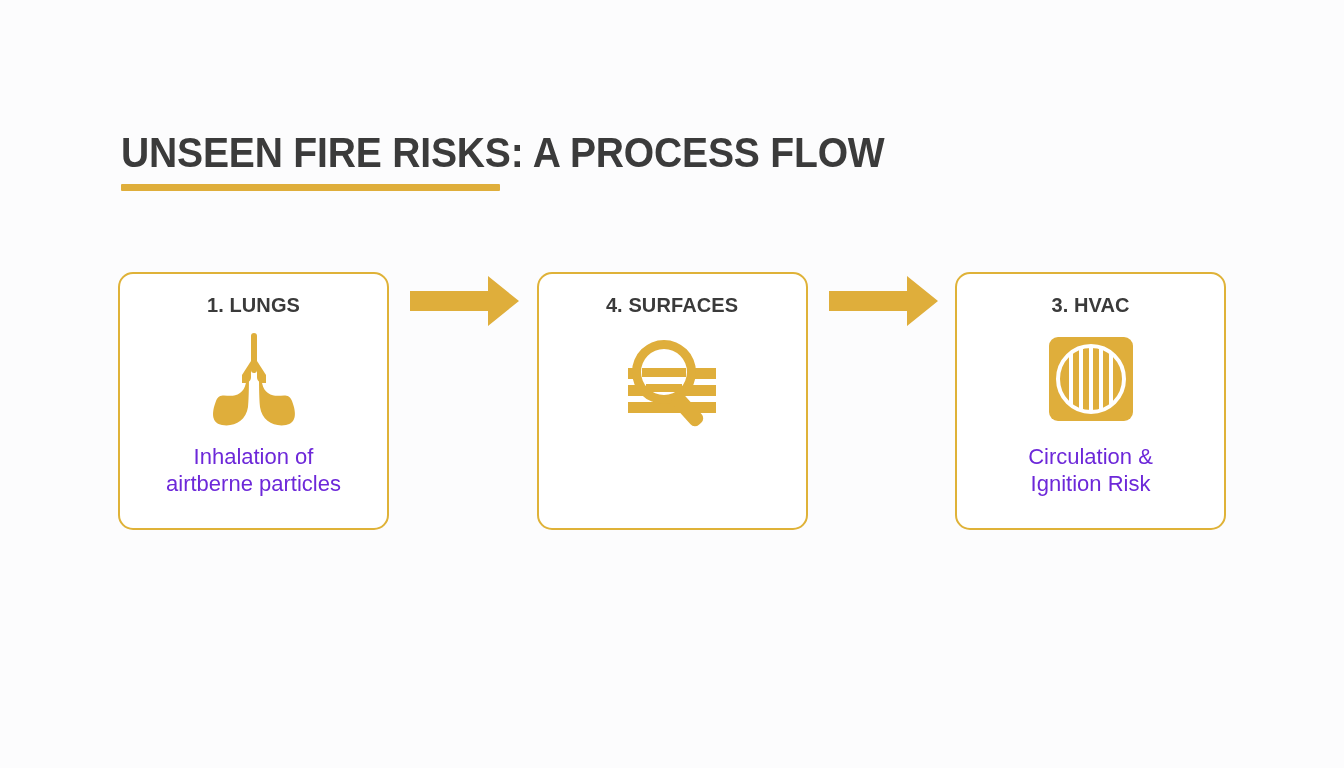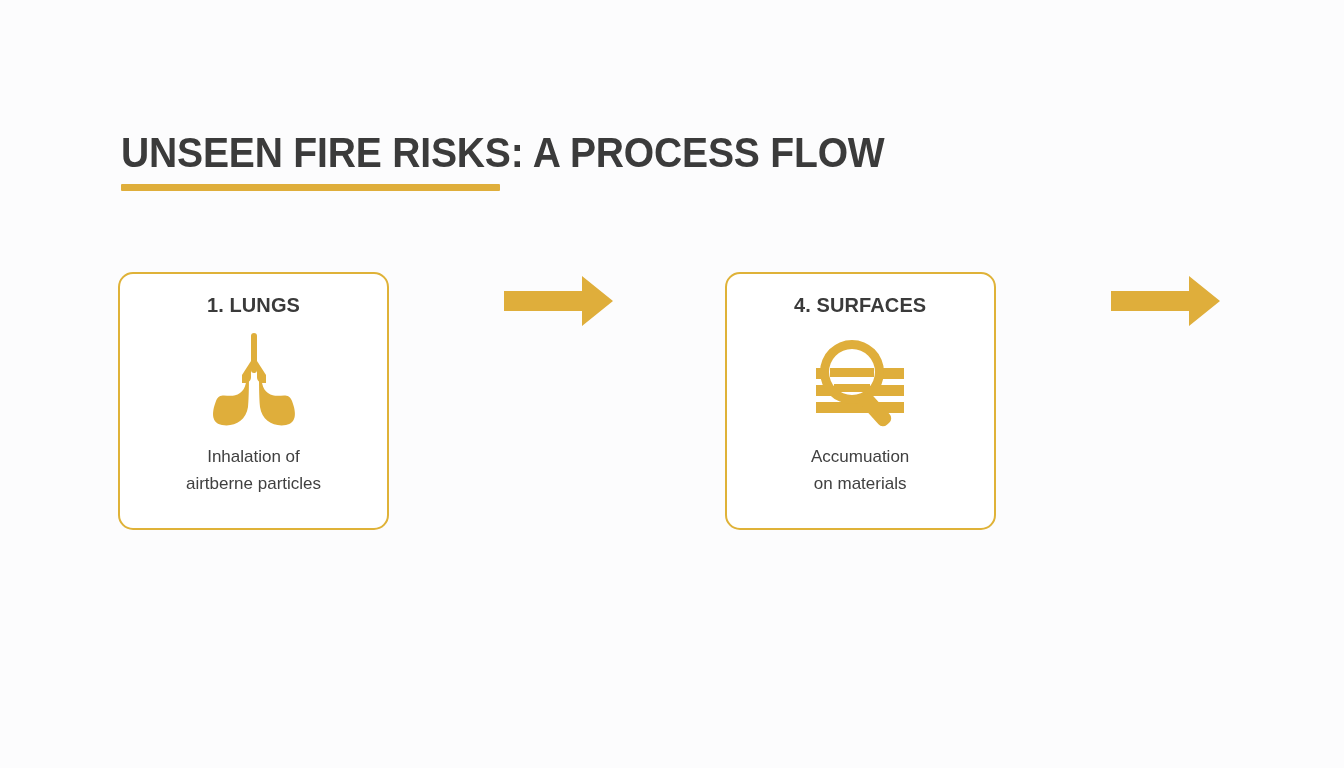--- a/index.html
+++ b/index.html
@@ -81,22 +81,22 @@
     flex: 0 0 auto;
     margin-top: 14px;
     height: 96px;
     display: flex;
     align-items: center;
     justify-content: center;
   }
 
   .card-caption {
     margin-top: 16px;
-    font-size: 17px;
-    color: #404040;
+    font-size: 22px;
+    color: #6d28d9;
     line-height: 27px;
     text-align: center;
     white-space: pre-line;
   }
 
   
   .arrow {
     flex: 0 0 auto;
     width: 125px;
     height: 58px;
@@ -163,24 +163,40 @@
           <rect x="22" y="37" width="44" height="9"></rect>
           <rect x="26" y="53" width="36" height="8"></rect>
 
           <path d="M44 9 A32 32 0 1 0 44 73 A32 32 0 1 0 44 9 Z
                    M44 18 A23 23 0 1 1 44 64 A23 23 0 1 1 44 18 Z" fill-rule="evenodd"></path>
 
           <rect x="60" y="60" width="15" height="38" rx="6" transform="rotate(-42 67 79)"></rect>
         </g>
       </svg>
     </div>
-    <div class="card-caption">Accumuation
-on materials</div>
   </div>
 
   <div class="arrow">
     <svg width="125" height="58" viewBox="0 0 125 58" aria-hidden="true">
       <polygon points="10,19 88,19 88,4 119,29 88,54 88,39 10,39" fill="#dfae3b"></polygon>
     </svg>
   </div>
 
+  <div class="card">
+    <div class="card-heading">3. HVAC</div>
+    <div class="card-icon">
+      <svg width="96" height="96" viewBox="0 0 96 96" aria-hidden="true">
+        <rect x="6" y="6" width="84" height="84" rx="9" fill="#dfae3b"></rect>
+        <circle cx="48" cy="48" r="33" fill="none" stroke="#ffffff" stroke-width="4"></circle>
+        <g stroke="#ffffff" stroke-width="4" stroke-linecap="butt">
+          <line x1="28" y1="22" x2="28" y2="74"></line>
+          <line x1="38" y1="17" x2="38" y2="79"></line>
+          <line x1="48" y1="15" x2="48" y2="81"></line>
+          <line x1="58" y1="17" x2="58" y2="79"></line>
+          <line x1="68" y1="22" x2="68" y2="74"></line>
+        </g>
+      </svg>
+    </div>
+    <div class="card-caption">Circulation &amp;
+Ignition Risk</div>
+  </div>
 
 </div>
 
 </body></html>

